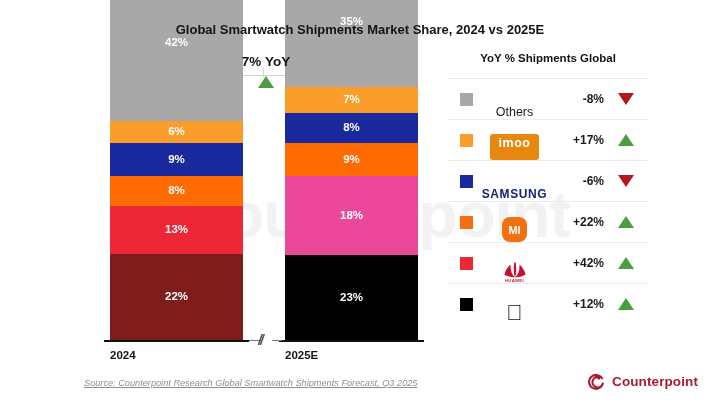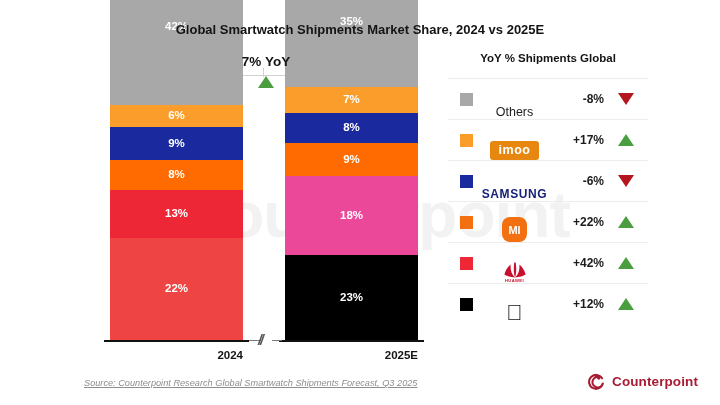--- a/index.html
+++ b/index.html
@@ -110,21 +110,21 @@
     font-weight: 700;
     color: #ffffff;
     overflow: hidden;
     line-height: 1;
   }
 
   .axis-label {
     position: absolute;
     bottom: 44px;
     width: 133px;
-    text-align: right;
+    text-align: left;
     font-size: 11.5px;
     font-weight: 700;
     color: #141414;
   }
   #label-2024  { left: 110px; }
   #label-2025e { left: 285px; }
 
   
   #axis-left {
     position: absolute;
@@ -222,21 +222,21 @@
   
   .brand-others {
     font-size: 12.5px;
     color: #1c1c1c;
   }
   .brand-imoo {
     background: #e8870f;
     color: #ffffff;
     font-size: 12.5px;
     font-weight: 700;
-    padding: 2px 9px 3px;
+    padding: 2px 9px 10px;
     border-radius: 3px;
     letter-spacing: 0.5px;
   }
   .brand-samsung {
     color: #16237a;
     font-size: 12px;
     font-weight: 700;
     letter-spacing: 0.6px;
   }
   .brand-xiaomi {
@@ -300,21 +300,21 @@
 <div id="bracket-stem"></div>
 
 <div id="chart">
 
   <div class="bar" id="bar-2024">
     <div class="seg" style="height:156px;background:#a8a8a8;">42%</div>
     <div class="seg" style="height:22px;background:#fb9d2b;">6%</div>
     <div class="seg" style="height:33px;background:#1a2a9e;">9%</div>
     <div class="seg" style="height:30px;background:#ff6b00;">8%</div>
     <div class="seg" style="height:48px;background:#ee2737;">13%</div>
-    <div class="seg" style="height:102px;background:#ef4444;">22%</div>
+    <div class="seg" style="height:86px;background:#7f1d1d;">22%</div>
   </div>
 
   <div class="bar" id="bar-2025e">
     <div class="seg" style="height:130px;background:#a8a8a8;">35%</div>
     <div class="seg" style="height:26px;background:#fb9d2b;">7%</div>
     <div class="seg" style="height:30px;background:#1a2a9e;">8%</div>
     <div class="seg" style="height:33px;background:#ff6b00;">9%</div>
     <div class="seg" style="height:79px;background:#ec4899;">18%</div>
     <div class="seg" style="height:85px;background:#000000;">23%</div>
   </div>

